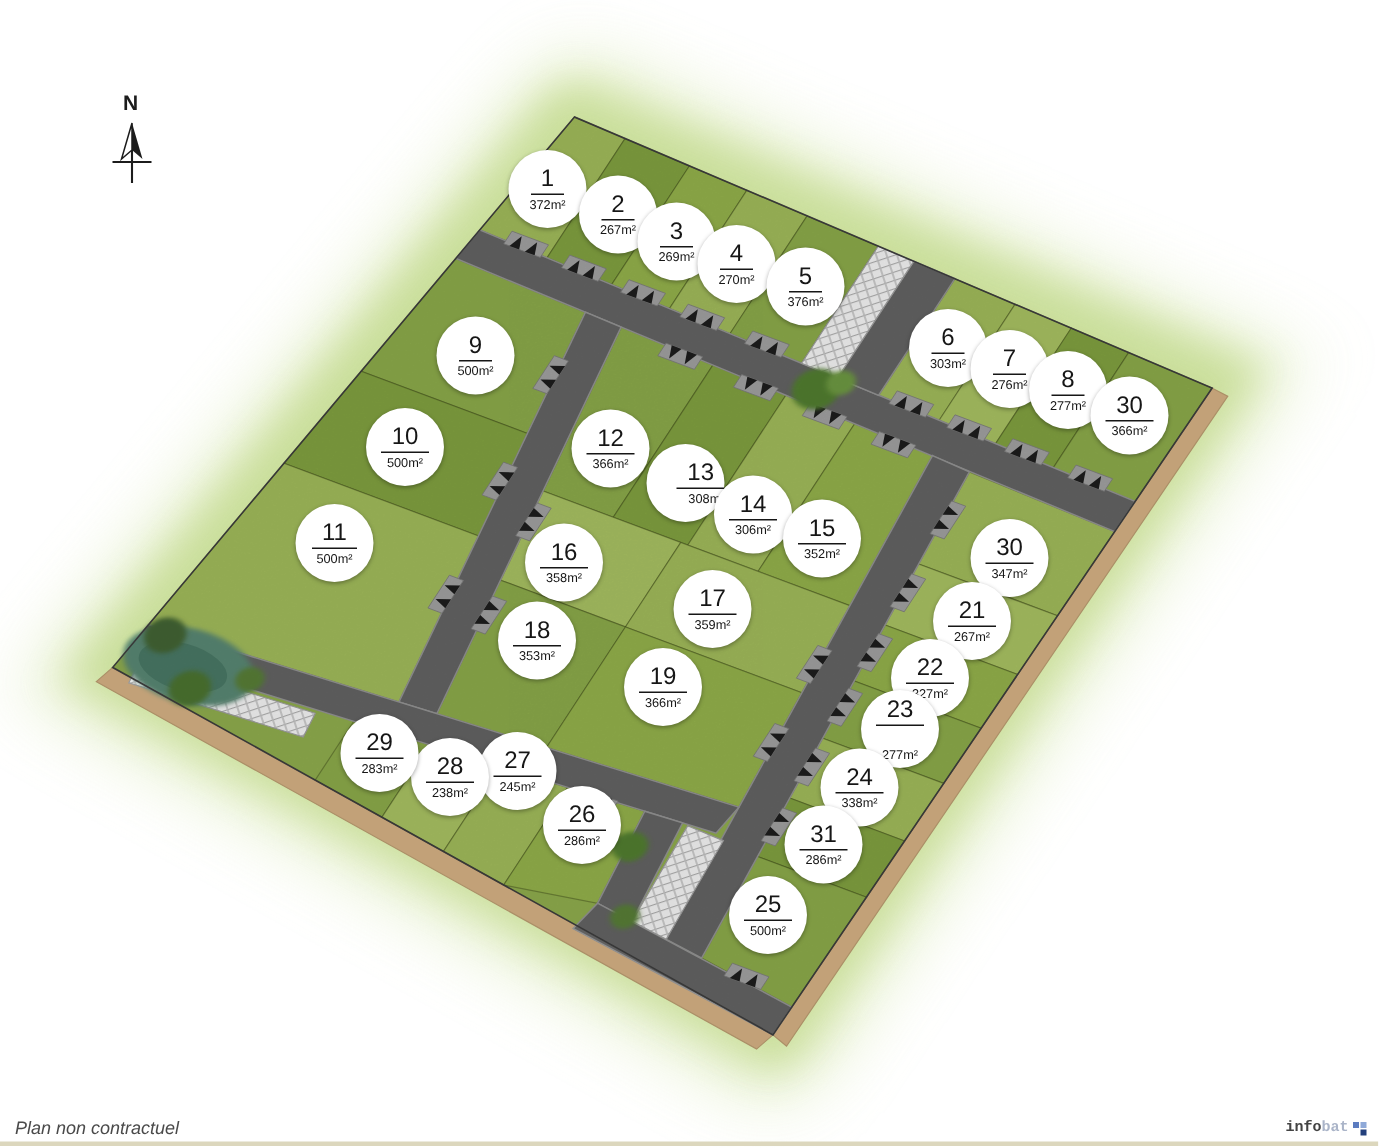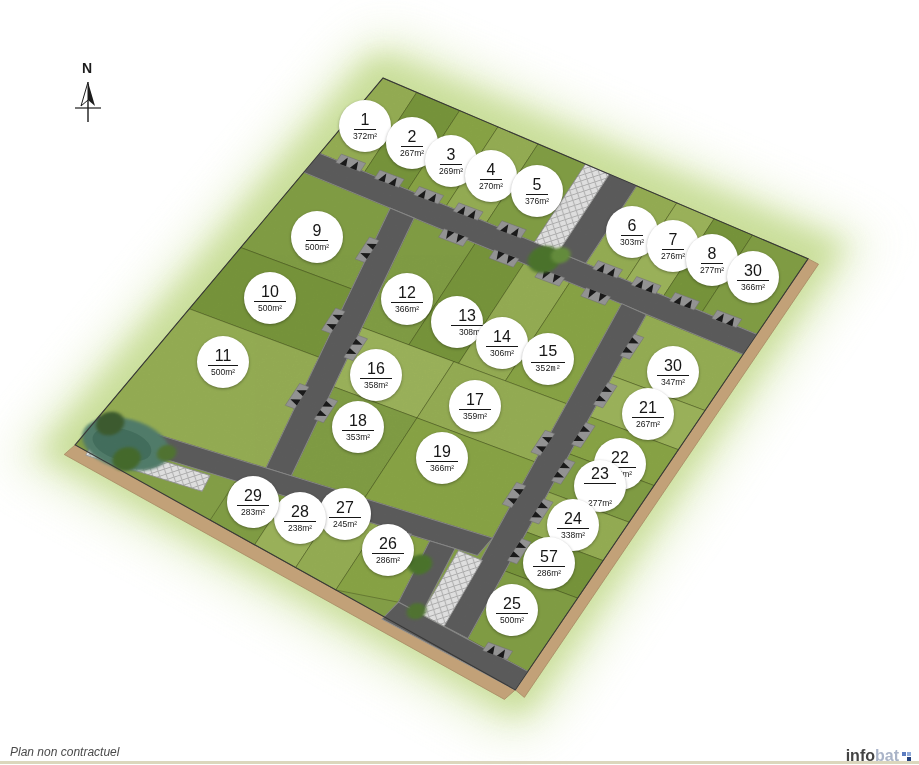--- a/index.html
+++ b/index.html
@@ -18,21 +18,21 @@
          box-shadow:0 1px 3px rgba(0,0,0,.35);display:flex;flex-direction:column;
          align-items:center;justify-content:center;color:#161616;}
   .badge .num{font-size:16px;line-height:17px;border-bottom:1.6px solid #161616;padding:0 7px 1px;}
   .badge .area{font-size:8.5px;line-height:10px;padding-top:1px;letter-spacing:0;}
   
   .compass{position:absolute;left:70px;top:60px;width:40px;height:70px;color:#1c1c1c;}
   .compass .n{position:absolute;left:12px;top:0;font-size:14px;font-weight:bold;}
   
   .footer-line{position:absolute;left:0;top:761px;width:919px;height:3px;background:#dcd7bd;}
   .disclaimer{position:absolute;left:10px;top:745px;font-size:12px;color:#4a4a4a;font-style:italic;}
-  .logo{position:absolute;right:8px;top:747px;font-size:16px;display:flex;align-items:center;}
+  .logo{position:absolute;right:8px;top:747px;font-size:10px;display:flex;align-items:center;font-family:Liberation Mono, monospace;}
   .logo .a{color:#434343;font-weight:600;}
   .logo .b{color:#aab4c8;font-weight:600;}
   .logo .squares{display:inline-grid;grid-template-columns:4px 4px;grid-gap:1px;margin-left:3px;}
   .logo .squares i{width:4px;height:4px;display:block;}
 </style>
 </head>
 <body>
 
 <div class="stage">
 
@@ -351,21 +351,21 @@
         <span class="area">366m²</span>
       </div>
       <div class="badge" style="left: 431px; top: 296px; align-items: flex-end;">
         <span class="num">13</span>
         <span class="area">308m²</span>
       </div>
       <div class="badge" style="left: 476px; top: 317px;">
         <span class="num">14</span>
         <span class="area">306m²</span>
       </div>
-      <div class="badge" style="left: 522px; top: 333px; font-family: Liberation Mono, monospace;">
+      <div class="badge" style="left: 522px; top: 333px;">
         <span class="num">15</span>
         <span class="area">352m²</span>
       </div>
       <div class="badge" style="left: 350px; top: 349px;">
         <span class="num">16</span>
         <span class="area">358m²</span>
       </div>
       <div class="badge" style="left: 449px; top: 380px;">
         <span class="num">17</span>
         <span class="area">359m²</span>
@@ -379,21 +379,21 @@
         <span class="area">366m²</span>
       </div>
       <div class="badge" style="left: 647px; top: 346px;">
         <span class="num">30</span>
         <span class="area">347m²</span>
       </div>
       <div class="badge" style="left: 622px; top: 388px;">
         <span class="num">21</span>
         <span class="area">267m²</span>
       </div>
-      <div class="badge" style="left: 594px; top: 438px; text-align: center;">
+      <div class="badge" style="left: 594px; top: 426px; text-align: center;">
         <span class="num">22</span>
         <span class="area">327m²</span>
       </div>
       <div class="badge" style="left: 574px; top: 460px; gap: 13px;">
         <span class="num">23</span>
         <span class="area">277m²</span>
       </div>
       <div class="badge" style="left: 547px; top: 499px;">
         <span class="num">24</span>
         <span class="area">338m²</span>
@@ -416,21 +416,21 @@
       </div>
       <div class="badge" style="left: 227px; top: 476px; text-align: right;">
         <span class="num">29</span>
         <span class="area">283m²</span>
       </div>
       <div class="badge" style="left: 727px; top: 251px;">
         <span class="num">30</span>
         <span class="area">366m²</span>
       </div>
       <div class="badge" style="left: 523px; top: 537px;">
-        <span class="num">57</span>
+        <span class="num">31</span>
         <span class="area">286m²</span>
       </div>
     </div>
 
   <div class="compass">
     <span class="n">N</span>
     <svg width="40" height="52" style="position:absolute;left:0;top:16px;">
       <line x1="18" y1="8" x2="18" y2="46" stroke="#1c1c1c" stroke-width="1.4"></line>
       <line x1="5" y1="32" x2="31" y2="32" stroke="#1c1c1c" stroke-width="1.2"></line>
       <polygon points="18,6 25,30 18,24" fill="#1c1c1c"></polygon>

